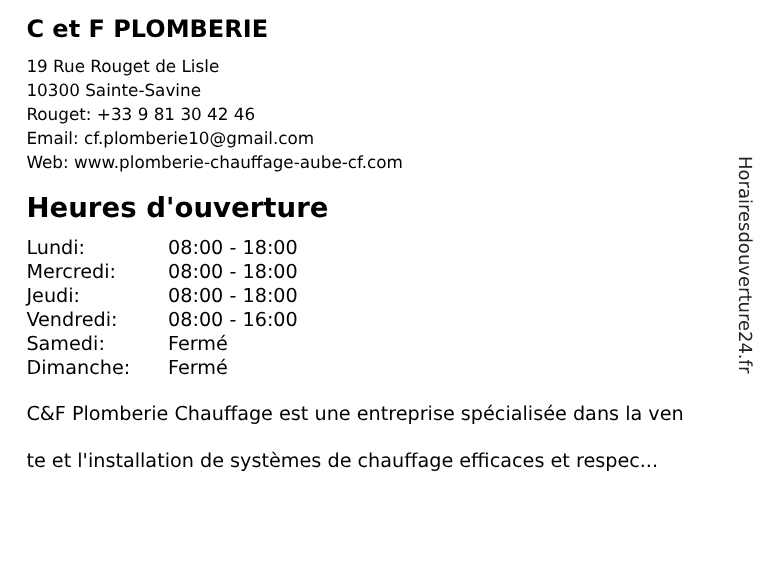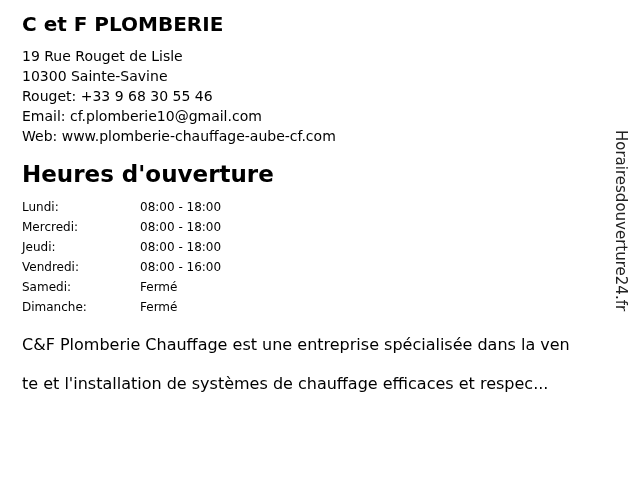--- a/index.html
+++ b/index.html
@@ -32,21 +32,21 @@
   .contact-line { white-space: nowrap; }
   .section-heading {
     margin: 0;
     margin-top: 18px;
     font-size: 23px;
     line-height: 20px;
     font-weight: bold;
   }
   .hours-table {
     margin-top: 13px;
-    font-size: 12px;
+    font-size: 16px;
     line-height: 20px;
   }
   .hours-row { white-space: nowrap; }
   .hours-day {
     display: inline-block;
     width: 118px;
   }
   .hours-time { display: inline-block; }
   .info-heading { margin-top: 17px; }
   .info-text {
@@ -69,21 +69,21 @@
 </head>
 <body>
 
 <div class="page">
 
   <h1 class="biz-title">C et F PLOMBERIE</h1>
 
   <div class="contact">
     <div class="contact-line">19 Rue Rouget de Lisle</div>
     <div class="contact-line">10300 Sainte-Savine</div>
-    <div class="contact-line"><span>Rouget:</span> <span>+33 9 68 30 55 46</span></div>
+    <div class="contact-line"><span>Rouget:</span> <span>+33 9 81 30 42 46</span></div>
     <div class="contact-line"><span>Email:</span> <span>cf.plomberie10@gmail.com</span></div>
     <div class="contact-line"><span>Web:</span> <span>www.plomberie-chauffage-aube-cf.com</span></div>
   </div>
 
   <h2 class="section-heading">Heures d'ouverture</h2>
 
   <div class="hours-table">
     <div class="hours-row"><span class="hours-day">Lundi:</span><span class="hours-time">08:00 - 18:00</span></div>
     <div class="hours-row"><span class="hours-day">Mercredi:</span><span class="hours-time">08:00 - 18:00</span></div>
     <div class="hours-row"><span class="hours-day">Jeudi:</span><span class="hours-time">08:00 - 18:00</span></div>

